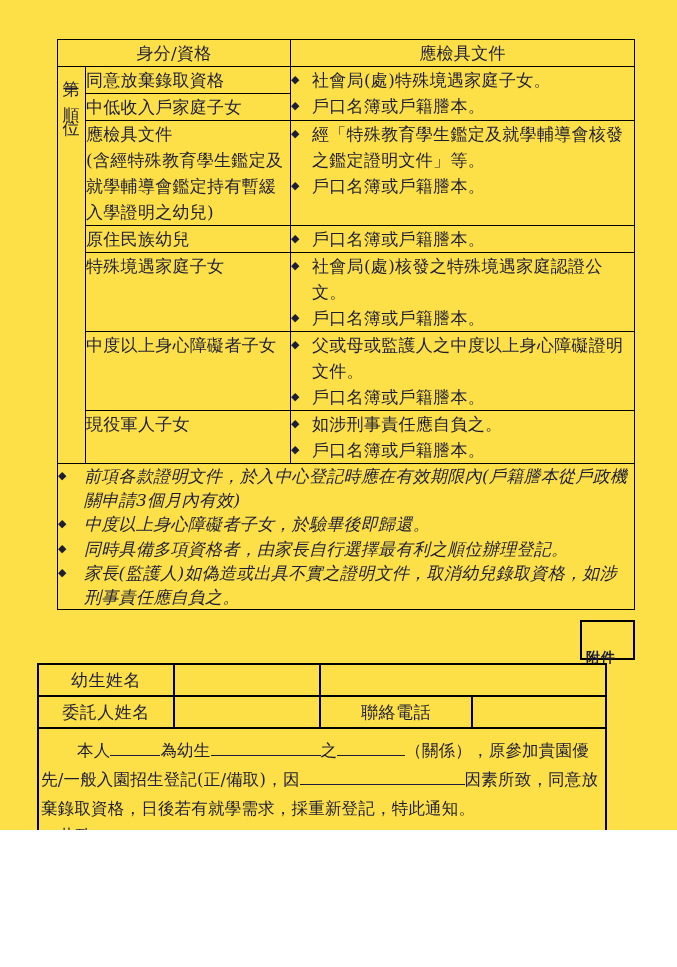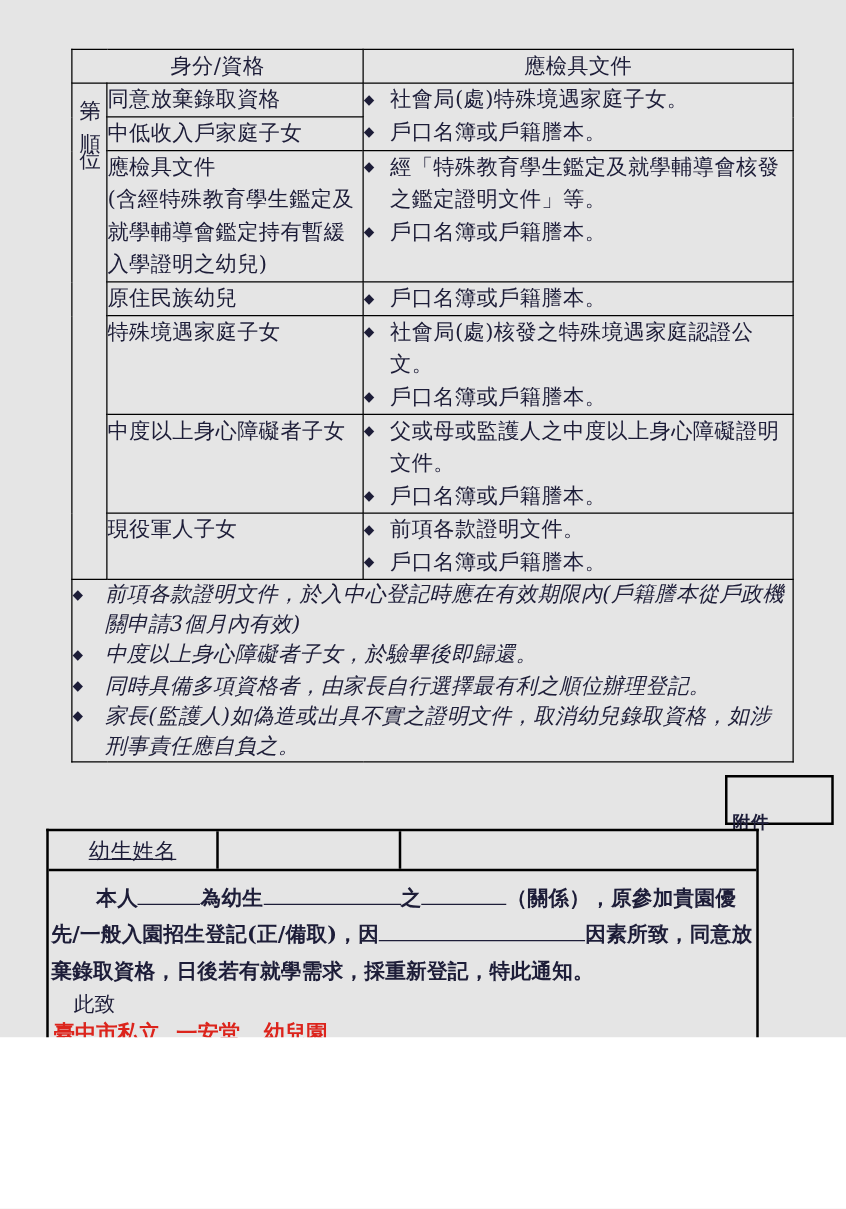--- a/index.html
+++ b/index.html
@@ -1,17 +1,17 @@
 <!DOCTYPE html>
 <html><head>
 <meta charset="utf-8">
 <style>
   html,body { margin:0; padding:0; background:#ffffff; }
   .page {
-    position:relative; width:677px; height:830px; background:#e5e5e5;
+    position:relative; width:677px; height:830px; background:#fde047;
     font-family:"DejaVu Serif","Liberation Serif",serif;
     color:#1d1d38; overflow:hidden;
   }
 
   
   table.qual {
     position:absolute; left:57px; top:39px; width:577px;
     border-collapse:collapse; table-layout:fixed;
   }
   table.qual td {
@@ -37,42 +37,41 @@
   
   .doc-title {
     position:absolute; left:62px; top:631px; width:540px;
     font-size:20px; font-weight:bold; letter-spacing:0.5px; white-space:nowrap;
   }
   .red { color:#dc241c; }
 
   .attach-box {
     position:absolute; left:580px; top:620px; width:51px; height:36px;
     border:2px solid #000;
-    padding-left:32px;
   }
   .attach-label {
     position:absolute; left:4px; bottom:-9px;
     font-size:14px; font-weight:bold; letter-spacing:1px;
   }
 
   
   .waiver {
     position:absolute; left:37px; top:663px; width:570px; height:192px;
     border:2px solid #000; border-bottom:none; box-sizing:border-box;
   }
-  .frow { display:flex; height:32px; border-bottom:2px solid #000; box-sizing:border-box;text-decoration:underline; }
+  .frow { display:flex; height:32px; border-bottom:2px solid #000; box-sizing:border-box; }
   .fcell {
     box-sizing:border-box; border-right:2px solid #000;
     display:flex; align-items:center; justify-content:center;
     font-size:17px; letter-spacing:0.5px;
   }
   .fcell.last { border-right:none; }
   .w1 { width:136px; } .w2 { width:146px; } .w3 { width:152px; } .w4 { flex:1; }
   .fbody { padding:7px 2px 0 2px; font-size:16.5px; }
-  .consent-p { line-height:29px; text-indent:36px; letter-spacing:0.2px;font-weight:bold; }
+  .consent-p { line-height:29px; text-indent:36px; letter-spacing:0.2px; }
   .blank { display:inline-block; height:16px; border-bottom:1.5px solid #1d1d38; }
   .closing { line-height:25px; padding-left:2px;margin-left:16px; }
   .addr { line-height:23px; padding-left:2px; font-size:17px; font-weight:bold; color:#dc241c; white-space:nowrap; }
   .addr .u { border-bottom:2px solid #dc241c; padding:0 13px; }
   .addr .sfx { margin-left:6px; }
 
   .bottom-bar-thick { position:absolute; left:0; top:855px; width:607px; height:6px; background:#000; }
   .bottom-bar-thin  { position:absolute; left:607px; top:857px; width:26px; height:2px; background:#000; }
 
   .footer {
@@ -162,21 +161,21 @@
               <span class="bullet">◆</span>
               <span class="dtext">戶口名簿或戶籍謄本。</span>
             </div>
       </td>
     </tr>
     <tr style="height:52px">
       <td class="id-cell">現役軍人子女</td>
       <td class="docs-cell">
         <div class="ditem">
               <span class="bullet">◆</span>
-              <span class="dtext">前項各款證明文件。</span>
+              <span class="dtext">如涉刑事責任應自負之。</span>
             </div>
         <div class="ditem">
               <span class="bullet">◆</span>
               <span class="dtext">戶口名簿或戶籍謄本。</span>
             </div>
       </td>
     </tr>
     <tr style="height:145px">
       <td colspan="3" class="notes-cell">
         <div class="note">
@@ -202,20 +201,26 @@
 
 
   <div class="attach-box">
     <span class="attach-label">附件</span>
   </div>
 
   <div class="waiver">
     <div class="frow">
       <div class="fcell w1">幼生姓名</div>
       <div class="fcell w2"></div>
+      <div class="fcell w4 last"></div>
+    </div>
+    <div class="frow">
+      <div class="fcell w1">委託人姓名</div>
+      <div class="fcell w2"></div>
+      <div class="fcell w3">聯絡電話</div>
       <div class="fcell w4 last"></div>
     </div>
     <div class="fbody">
       <div class="consent-p"><span>本人</span><span class="blank" style="width: 50px;"></span><span>為幼生</span><span class="blank" style="width: 110px;"></span><span>之</span><span class="blank" style="width: 68px;"></span><span>（關係），原參加貴園優先/一般入園招生登記(正/備取)，因</span><span class="blank" style="width: 165px;"></span><span>因素所致，同意放棄錄取資格，日後若有就學需求，採重新登記，特此通知。</span></div>
       <div class="closing">此致</div>
       <div class="addr"><span>臺中市私立</span><span class="u">一安堂</span><span class="sfx">幼兒園</span></div>
     </div>
   </div>
 
   <div class="bottom-bar-thick"></div>

